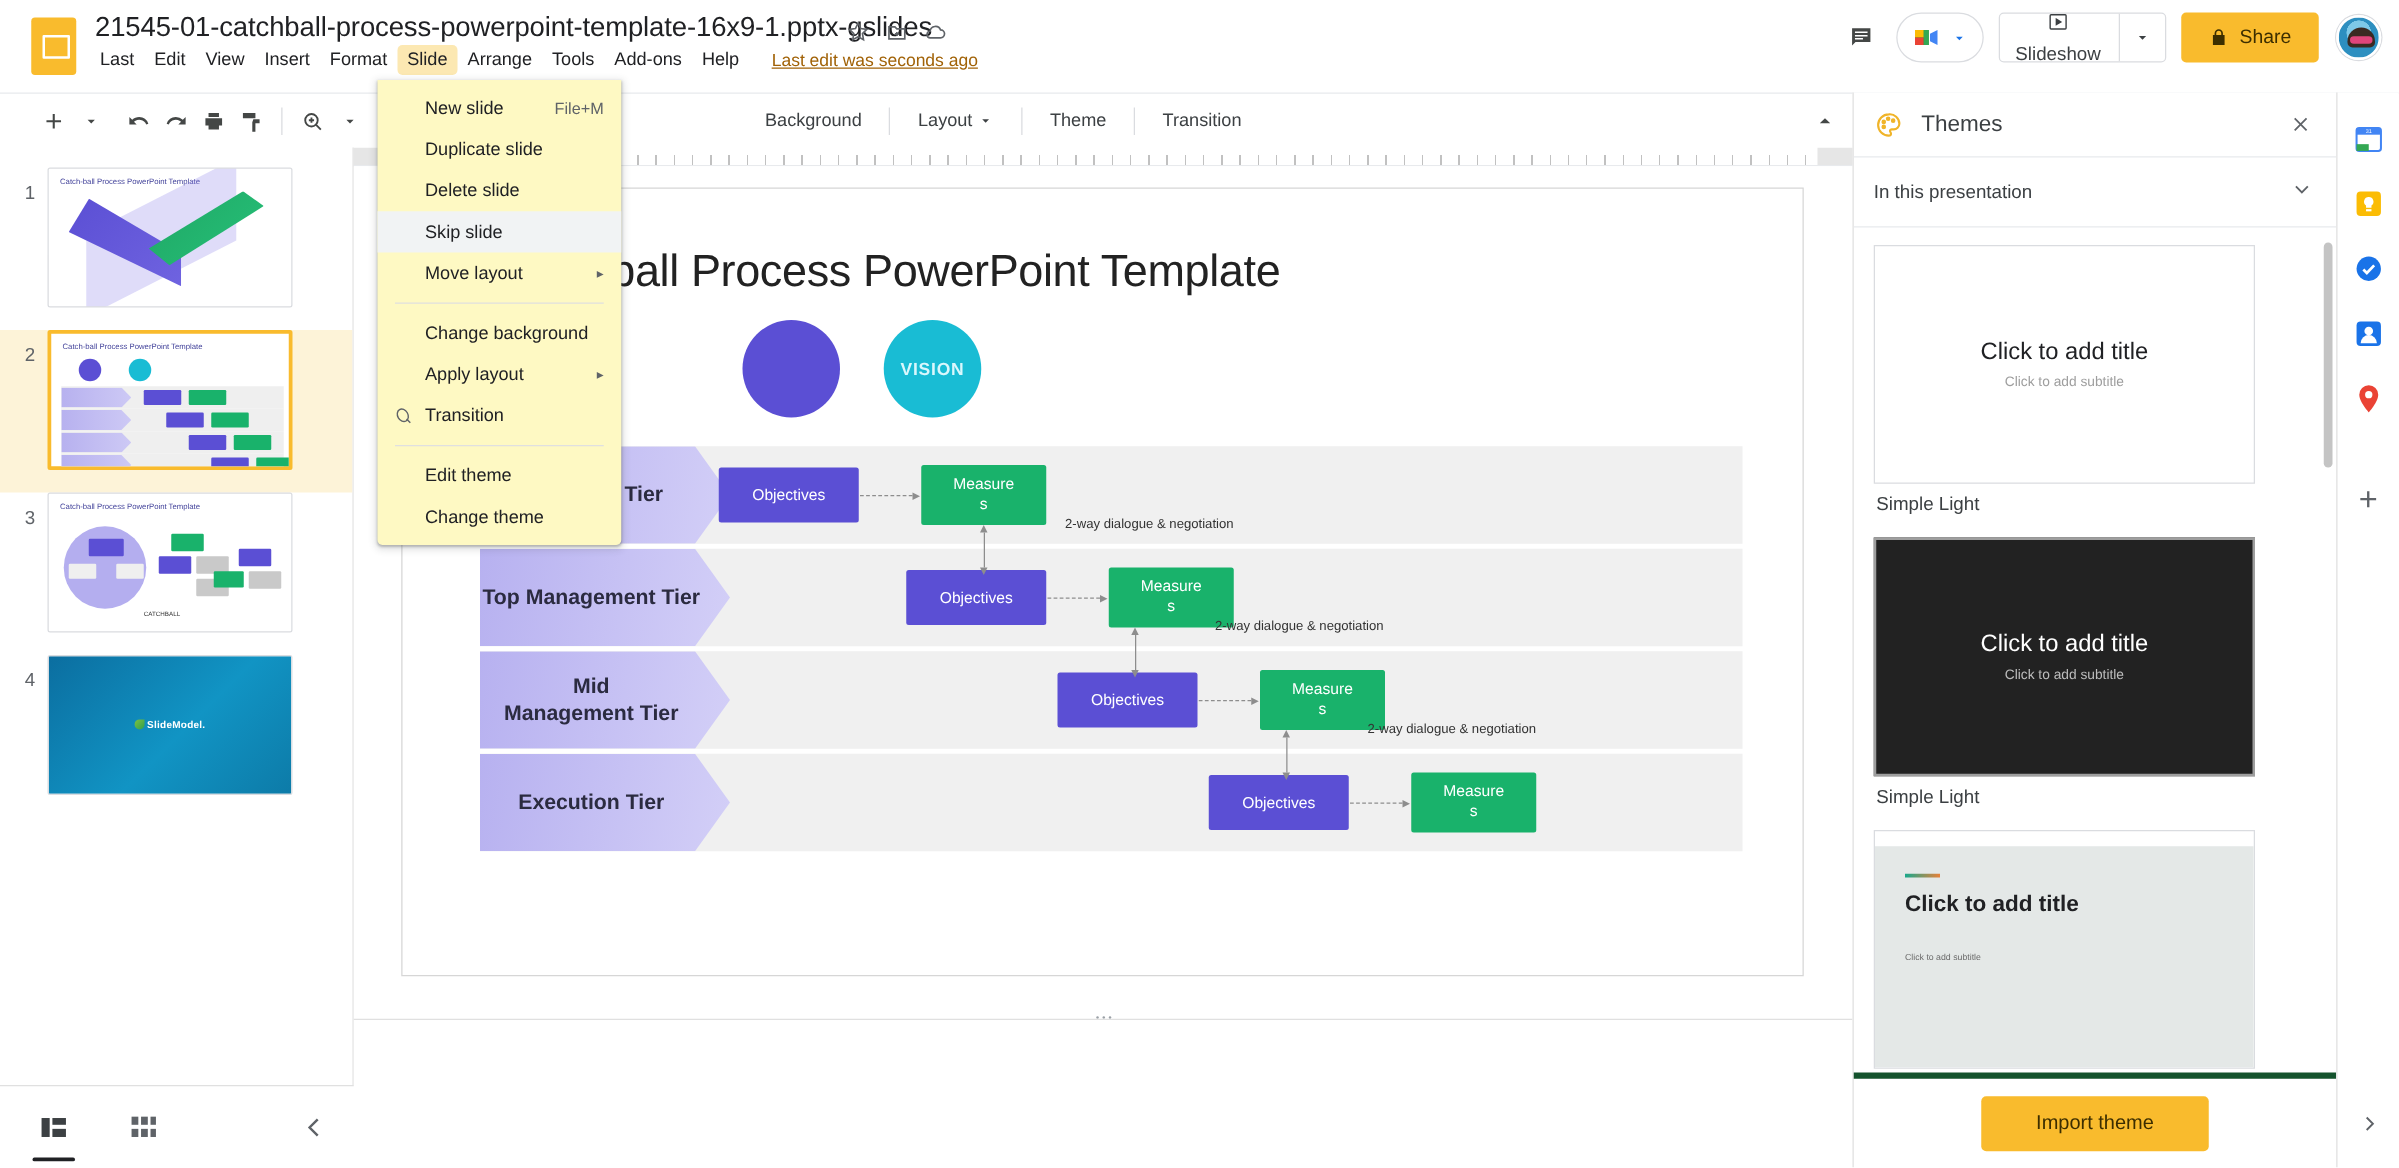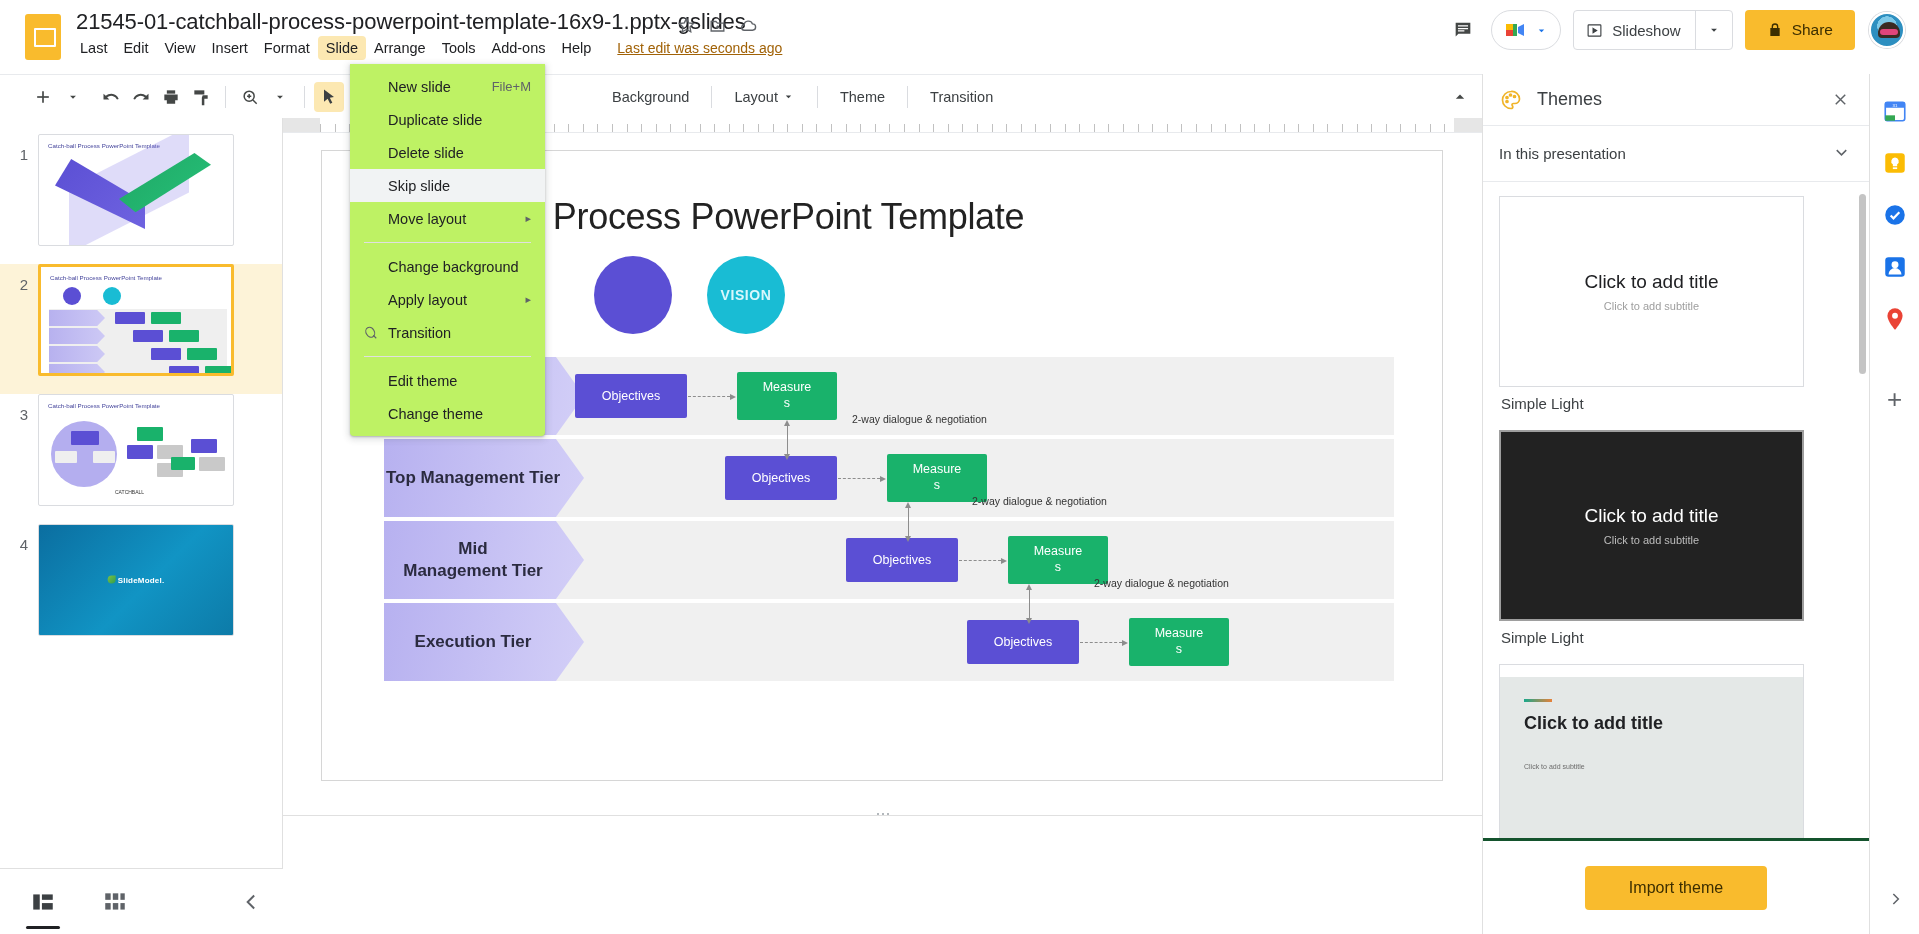--- a/index.html
+++ b/index.html
@@ -48,21 +48,21 @@
   .hdr-btn svg{ width:22px; height:22px; }
   .meet-pill{
     display:flex; align-items:center; gap:5px; height:40px; padding:0 12px;
     border:1px solid #dadce0; border-radius:20px; cursor:pointer; margin-left:6px;
   }
   .meet-ic{ width:26px; height:18px; position:relative; }
   .slideshow-btn{
     display:flex; align-items:center; height:40px; border:1px solid #dadce0;
     border-radius:4px; margin-left:12px; cursor:pointer; overflow:hidden; background:#fff;
   }
-  .slideshow-btn .lbl{ display:flex; align-items:center; gap:9px; padding:0 14px 0 12px; font-size:15px; color:#3c4043; }
+  .slideshow-btn .lbl{ display:flex; align-items:center; gap:9px; padding:0 14px 0 12px; font-size:15px; color:#3c4043;flex-direction:column; }
   .slideshow-btn .divider{ width:1px; height:40px; background:#dadce0; }
   .slideshow-btn .caret{ padding:0 11px; display:flex; align-items:center; }
   .share-btn{
     display:flex; align-items:center; gap:9px; height:40px; padding:0 22px;
     background:#f9bb2d; color:#3c2e00; border-radius:4px; margin-left:12px;
     font-size:15.5px; cursor:pointer; font-weight:500;
   }
   .avatar{
     width:36px; height:36px; border-radius:50%; margin-left:14px; cursor:pointer;
     background:radial-gradient(circle at 50% 38%, #7ec9e8 0 38%, #2d8fc0 39% 100%);
@@ -232,37 +232,37 @@
   .tprev .ts{ font-size:11px; color:#9e9e9e; margin-top:7px; }
   .tprev.dark{ background:#222; }
   .tprev.dark .tt{ color:#fff; } .tprev.dark .ts{ color:#bdbdbd; }
   .tprev.stream{ background:#fff; align-items:flex-start; justify-content:flex-start; }
   .tprev.stream .inner{ position:absolute; left:0; top:12px; right:0; bottom:0; background:#e4e8e7; }
   .tprev.stream .rule{ position:absolute; left:24px; top:34px; width:28px; height:3px; background:linear-gradient(90deg,#18a88c,#e8813a); }
   .tprev.stream .tt{ position:absolute; left:24px; top:48px; font-size:18px; font-weight:bold; color:#202124; }
   .tprev.stream .ts{ position:absolute; left:24px; top:98px; font-size:7px; color:#6b6b6b; margin:0; }
   .tname{ font-size:15px; color:#3c4043; padding:8px 0 12px 2px; }
   .tscroll{ position:absolute; right:3px; top:12px; width:7px; height:180px; background:#c4c4c4; border-radius:4px; }
-  .themes-foot{ height:96px; border-top:3px solid #14532d; display:flex; align-items:center; justify-content:center; }
+  .themes-foot{ height:76px; border-top:5px solid #14532d; display:flex; align-items:center; justify-content:center; }
   .import-btn{ background:#f9bb2d; color:#3c2e00; font-size:16px; padding:13px 44px; border-radius:4px; cursor:pointer; font-weight:500; }
 
   
   .rail{
     position:absolute; right:0; top:74px; width:50px; bottom:0; background:#fff;
     border-left:1px solid #e0e0e0; display:flex; flex-direction:column; align-items:center; padding-top:24px; gap:26px;
   }
   .rail-ic{ width:26px; height:26px; cursor:pointer; border-radius:4px; }
   .rail-plus{ margin-top:28px; color:#5f6368; font-size:26px; line-height:1; cursor:pointer; }
   .rail-expand{ position:absolute; bottom:22px; left:50%; transform:translateX(-50%); color:#5f6368; cursor:pointer; }
 
   
   .dropdown{
-    position:absolute; left:302px; top:64px; width:195px; background:#bef264;
+    position:absolute; left:302px; top:64px; width:195px; background:#fef9c3;
     box-shadow:0 2px 6px 2px rgba(60,64,67,.15), 0 1px 2px rgba(60,64,67,.3);
-    border-radius:0 0 4px 4px; padding:6px 0; z-index:50;margin-left:48px;
+    border-radius:0 0 4px 4px; padding:6px 0; z-index:50;
   }
   .dd-item{
     height:33px; display:flex; align-items:center; padding:0 14px 0 38px;
     font-size:14.5px; color:#202124; cursor:pointer; position:relative; white-space:nowrap;
   }
   .dd-item:hover, .dd-item.hl{ background:#f1f3f4; }
   .dd-item .sc{ margin-left:auto; font-size:13px; color:#5f6368; padding-left:14px; }
   .dd-item .sub{ margin-left:auto; color:#5f6368; font-size:11px; }
   .dd-item .ico{ position:absolute; left:12px; top:50%; transform:translateY(-50%); width:18px; height:18px; color:#5f6368; }
   .dd-sep{ height:1px; background:#e0e0e0; margin:7px 14px; }

